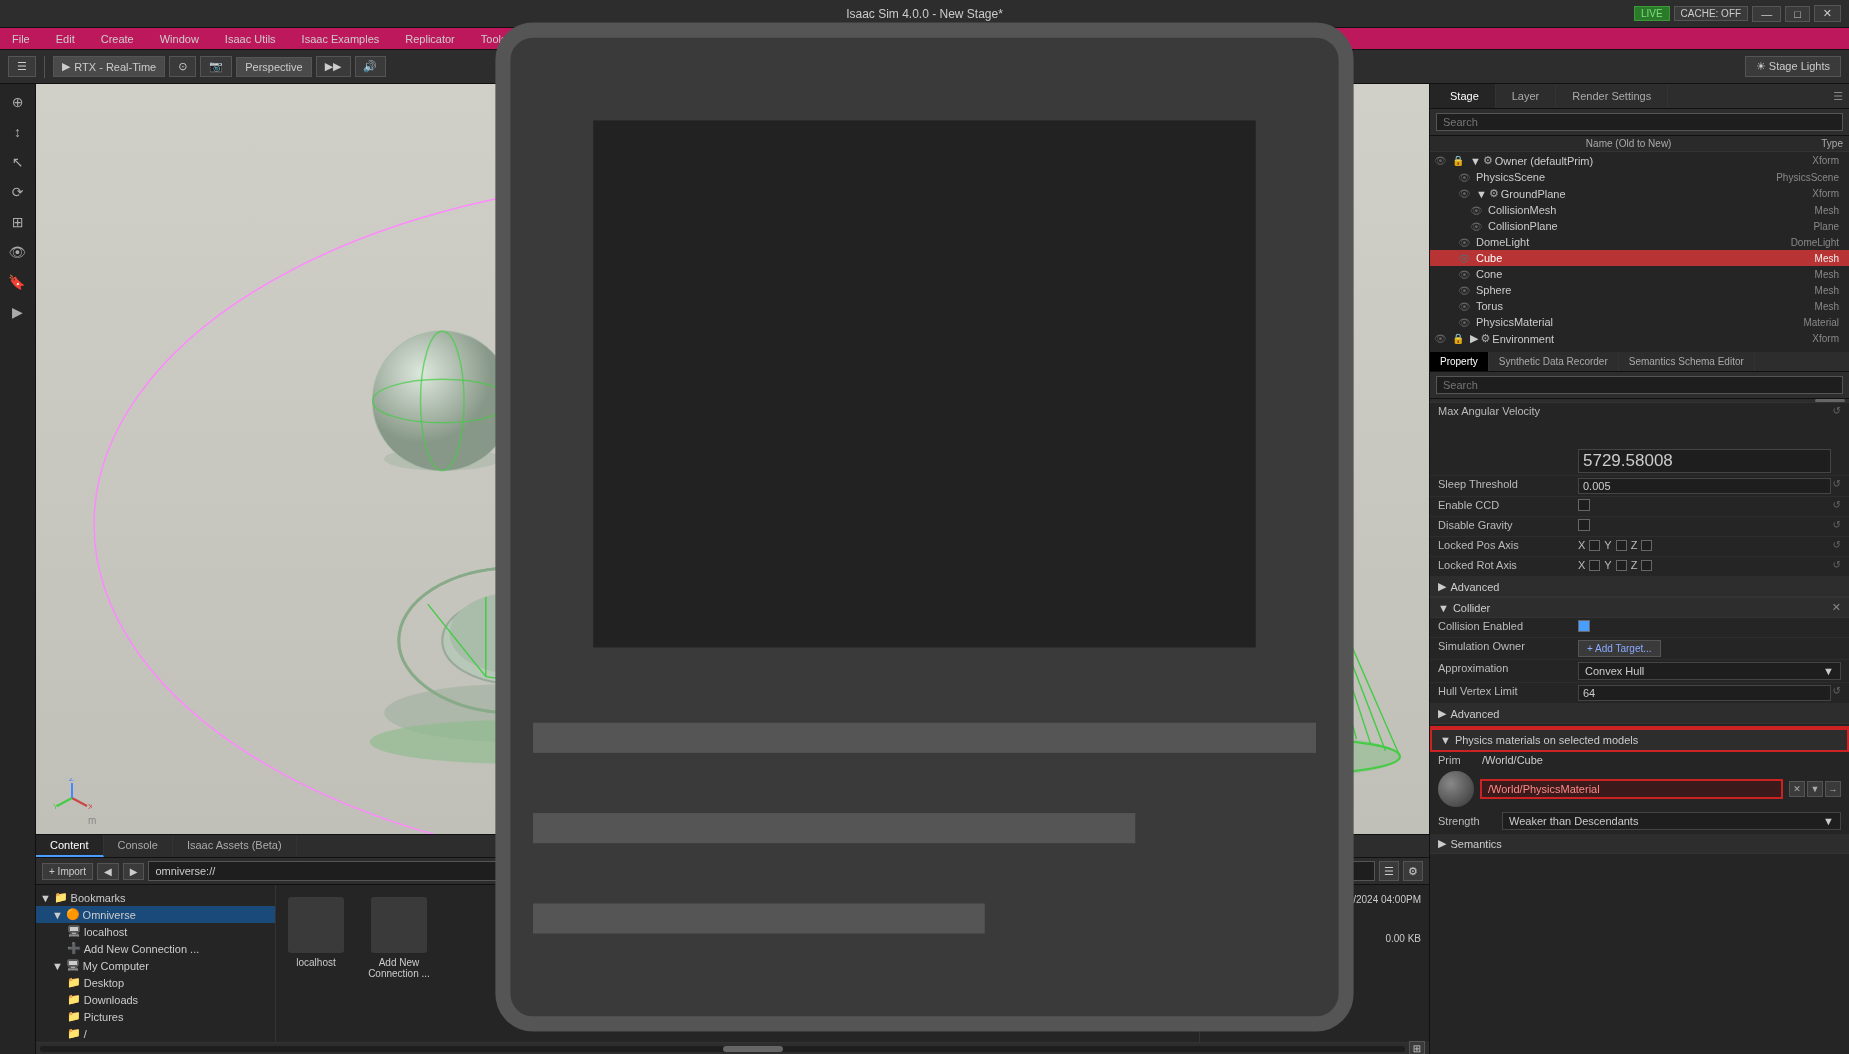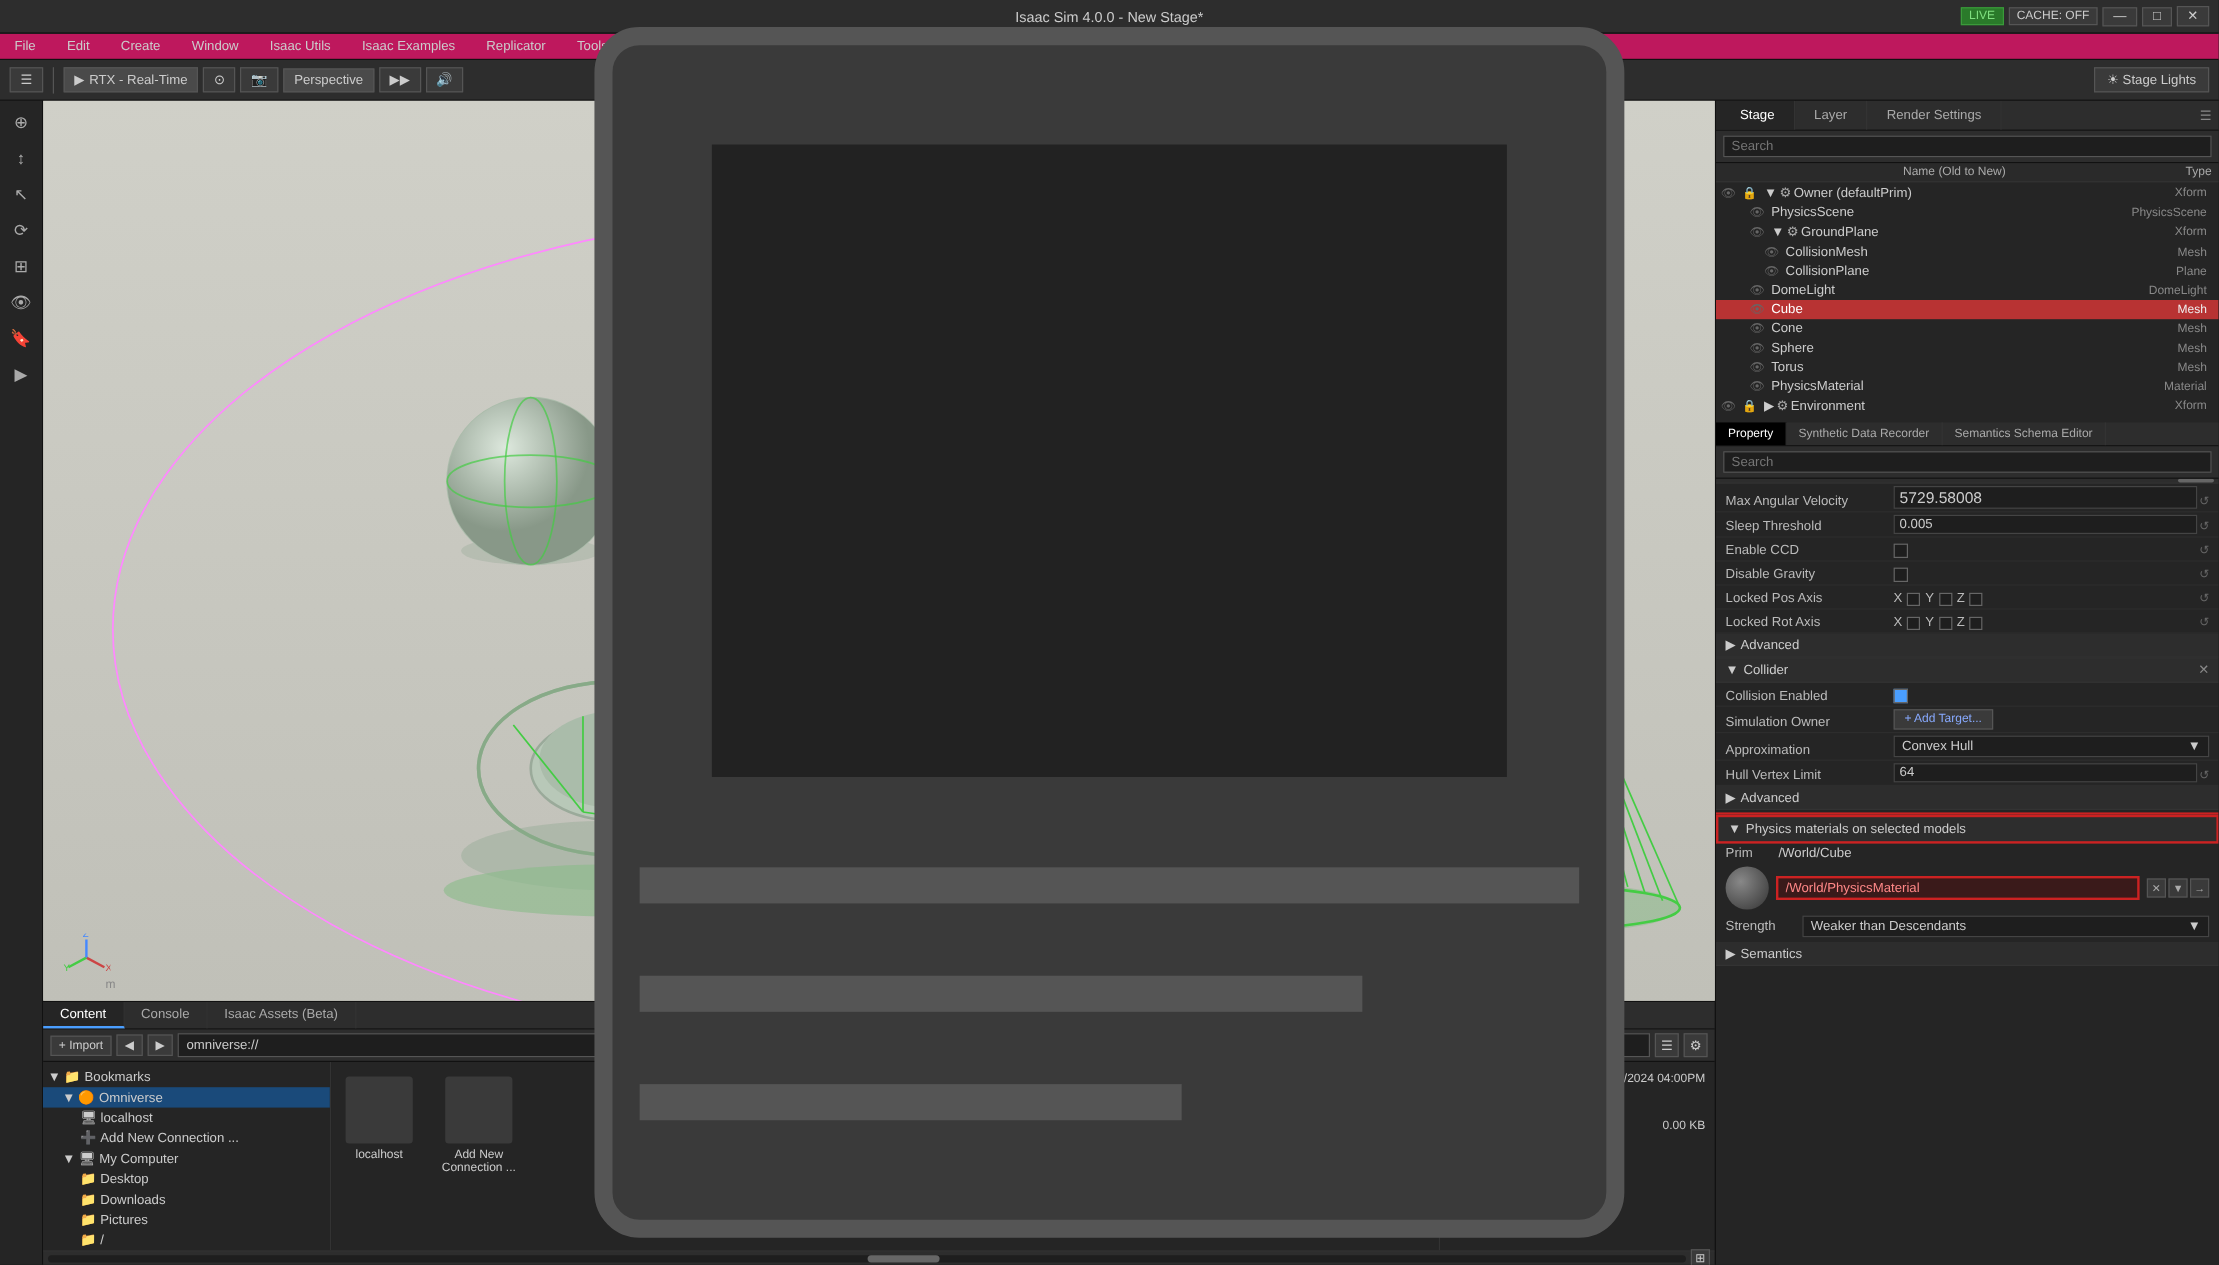--- a/index.html
+++ b/index.html
@@ -88,21 +88,21 @@
 
     
     .prop-tabs { display: flex; background: #2d2d2d; border-bottom: 1px solid #111; }
     .prop-tab { padding: 4px 10px; font-size: 10px; color: #aaa; cursor: pointer; border-right: 1px solid #333; }
     .prop-tab.active { color: #fff; background: #000000; }
 
     .prop-search { padding: 4px 6px; background: #2d2d2d; border-bottom: 1px solid #111; }
     .prop-search input { width: 100%; background: #1e1e1e; border: 1px solid #555; color: #ccc; padding: 2px 6px; font-size: 11px; }
 
     .prop-content { flex: 1; overflow-y: auto; background: #252525; }
-    .prop-row { display: flex; align-items: flex-end; padding: 2px 8px; border-bottom: 1px solid #2d2d2d; min-height: 20px; }
+    .prop-row { display: flex; align-items: flex-start; padding: 2px 8px; border-bottom: 1px solid #2d2d2d; min-height: 20px; }
     .prop-label { width: 140px; color: #bbb; font-size: 11px; flex-shrink: 0; }
     .prop-value { flex: 1; color: #ccc; font-size: 11px; }
     .prop-value input { background: #1e1e1e; border: 1px solid #444; color: #ccc; padding: 1px 4px; font-size: 11px; width: 100%; }
     .prop-checkbox { width: 12px; height: 12px; border: 1px solid #666; background: #1e1e1e; }
     .prop-checkbox.checked { background: #4a9eff; }
 
     .section-header { display: flex; align-items: center; padding: 3px 8px; background: #2d2d2d; border-bottom: 1px solid #333; cursor: pointer; font-size: 11px; color: #ccc; gap: 4px; }
     .section-header .close-btn { margin-left: auto; color: #888; }
 
     .axis-group { display: flex; align-items: center; gap: 4px; font-size: 11px; }
@@ -574,21 +574,21 @@
 
     <div class="prop-content">
 
       <div style="height:4px;background:#2d2d2d;border-bottom:1px solid #333;display:flex;align-items:center;">
         <div style="width:30px;height:3px;background:#666;border-radius:2px;margin-left:auto;margin-right:4px;"></div>
       </div>
 
       <div class="prop-row">
         <span class="prop-label">Max Angular Velocity</span>
         <div class="prop-value">
-          <input type="text" value="5729.58008" style="background: rgb(30, 30, 30); border: 1px solid rgb(68, 68, 68); color: rgb(204, 204, 204); padding: 1px 4px; font-size: 13px; width: 100%;">
+          <input type="text" value="5729.58008" style="background: rgb(30, 30, 30); border: 1px solid rgb(68, 68, 68); color: rgb(204, 204, 204); padding: 1px 4px; font-size: 17px; width: 100%; margin-top: 44px;">
         </div>
         <span style="color:#666;margin-left:2px;font-size:10px;cursor:pointer;">↺</span>
       </div>
 
       <div class="prop-row">
         <span class="prop-label">Sleep Threshold</span>
         <div class="prop-value">
           <input type="text" value="0.005" style="background: rgb(30, 30, 30); border: 1px solid rgb(68, 68, 68); color: rgb(204, 204, 204); padding: 1px 4px; font-size: 11px; width: 100%;">
         </div>
         <span style="color:#666;margin-left:2px;font-size:10px;cursor:pointer;">↺</span>

